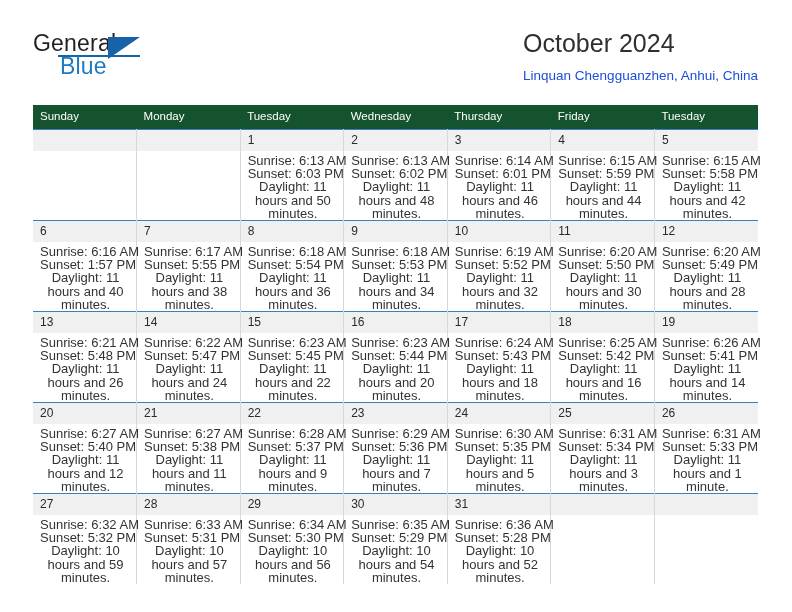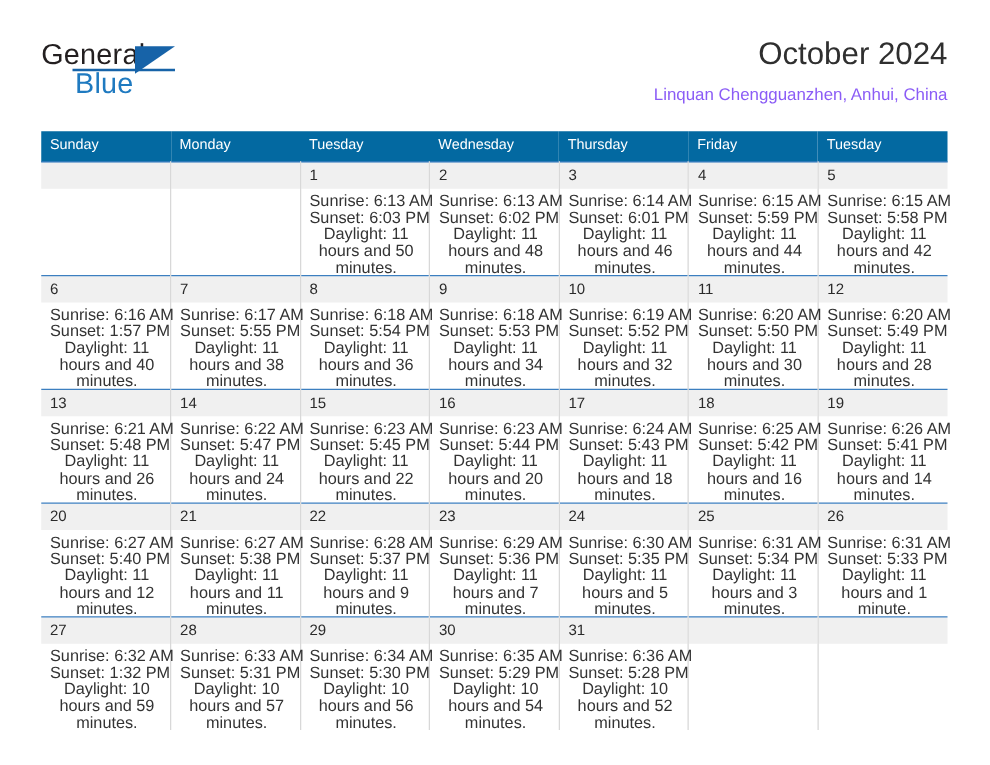--- a/index.html
+++ b/index.html
@@ -71,49 +71,49 @@
     top: 25px;
     width: 82px;
     height: 2px;
     background: #1763a8;
   }
 
   .title-block {
     position: absolute;
     right: 0;
     top: 0;
-    text-align: right;
+    text-align: left;
   }
   .cal-title {
     font-size: 25px;
     color: #2f2f2f;
     line-height: 30px;
     white-space: nowrap;
     font-weight: normal;
     margin: 0;
   }
   .cal-subtitle {
     font-size: 13.5px;
-    color: #8b5cf6;
+    color: #1d4ed8;
     line-height: 20px;
     margin-top: 8px;
     white-space: nowrap;
   }
 
   
   .calendar {
     position: absolute;
     left: 33px;
     top: 105px;
     width: 725px;
     border-collapse: collapse;
     table-layout: fixed;
   }
   .calendar th {
-    background: #0369a1;
+    background: #14532d;
     color: #ffffff;
     font-size: 11.5px;
     font-weight: normal;
     text-align: left;
     padding: 5px 0 6px 7px;
     line-height: 13px;
     border: none;
   }
   .calendar td {
     vertical-align: top;
@@ -410,21 +410,21 @@
               <div>Sunset: 5:33 PM</div>
               <div class="daylight">Daylight: 11 hours and 1 minute.</div>
             </div>
           </td>
         </tr>
         <tr class="week">
           <td>
             <span class="daynum">27</span>
             <div class="details">
               <div>Sunrise: 6:32 AM</div>
-              <div>Sunset: 1:32 PM</div>
+              <div>Sunset: 5:32 PM</div>
               <div class="daylight">Daylight: 10 hours and 59 minutes.</div>
             </div>
           </td>
           <td>
             <span class="daynum">28</span>
             <div class="details">
               <div>Sunrise: 6:33 AM</div>
               <div>Sunset: 5:31 PM</div>
               <div class="daylight">Daylight: 10 hours and 57 minutes.</div>
             </div>

